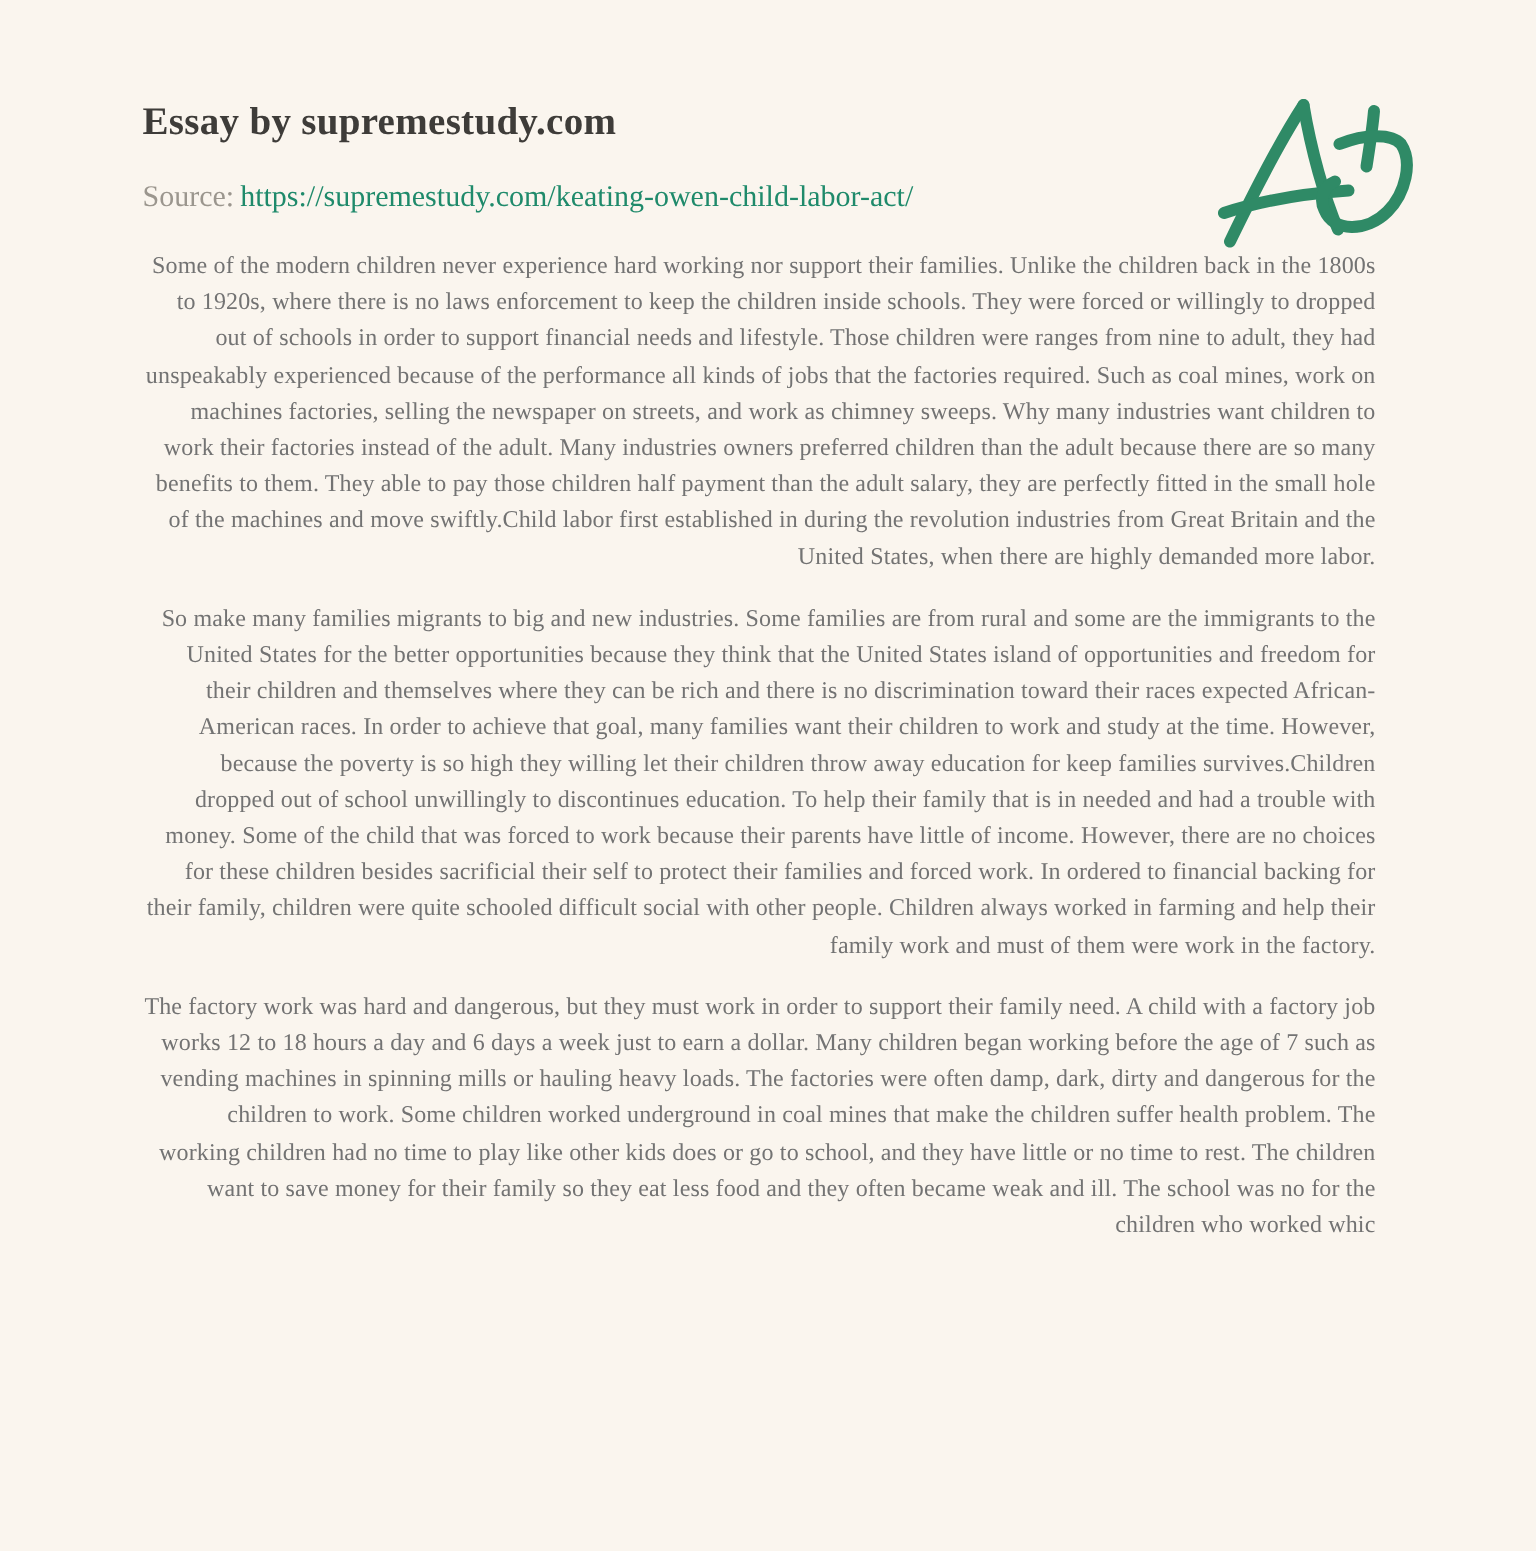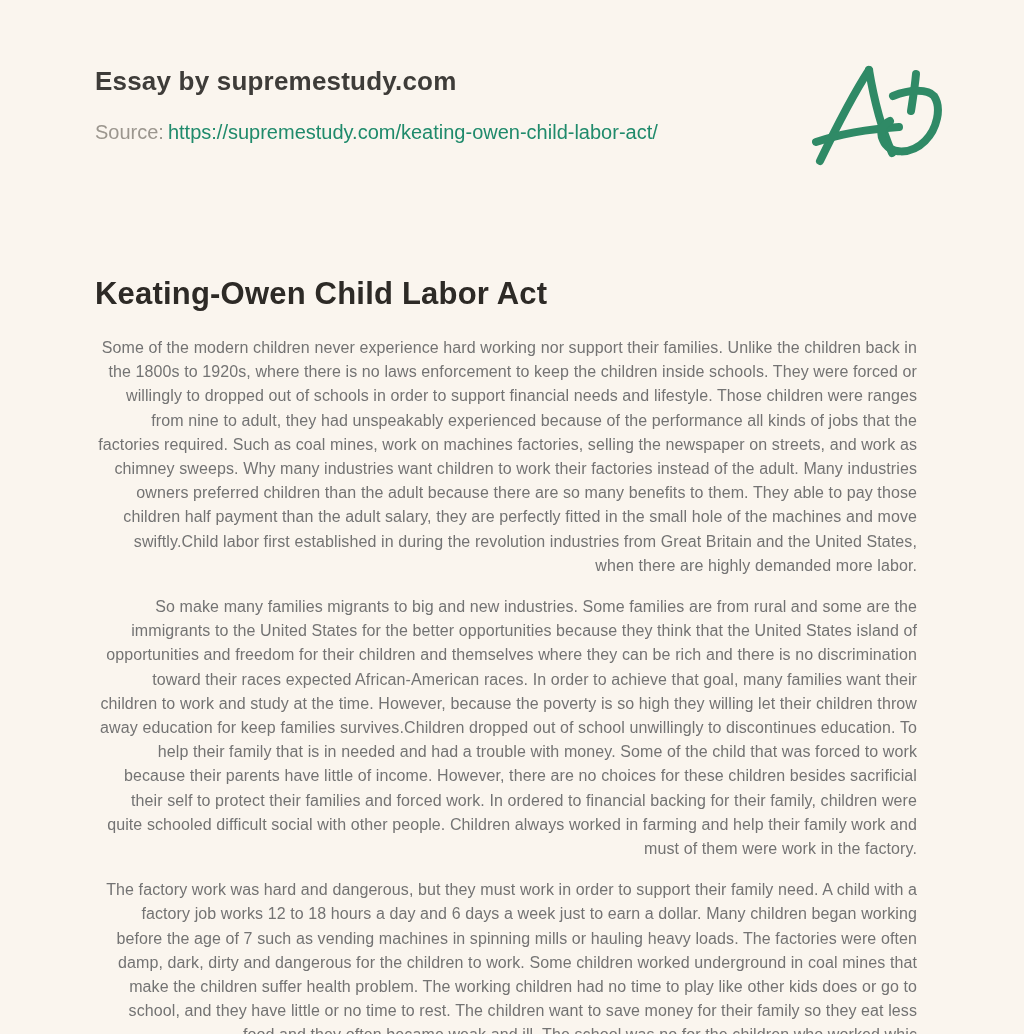--- a/index.html
+++ b/index.html
@@ -12,20 +12,21 @@
     background: #FAF5EE;
     font-family: "Liberation Sans", "DejaVu Sans", sans-serif;
     overflow: hidden;
   }
   .page {
     box-sizing: border-box;
     width: 996px;
     height: 1034px;
     padding: 66px 79px 0 95px;
     position: relative;
+    font-family: Liberation Serif, serif;
   }
   header.doc-header {
     display: flex;
     justify-content: space-between;
     align-items: flex-start;
   }
   .header-left h1 {
     margin: 0 0 24px 0;
     font-size: 26px;
     font-weight: 700;
@@ -90,21 +91,20 @@
 
           <path d="M104 12 C 103 24, 101 36, 99 49"></path>
 
           <path d="M81 34 C 98 27, 116 27, 122 34 C 130 46, 125 67, 113 79 C 99 93, 77 93, 71 78 C 67 70, 71 62, 78 59"></path>
         </g>
       </svg>
     </div>
   </header>
 
   <main>
-    <h2 class="essay-title">Keating-Owen Child Labor Act</h2>
 
     <p class="essay-paragraph">Some of the modern children never experience hard working nor support their families. Unlike the children back in the 1800s to 1920s, where there is no laws enforcement to keep the children inside schools. They were forced or willingly to dropped out of schools in order to support financial needs and lifestyle. Those children were ranges from nine to adult, they had unspeakably experienced because of the performance all kinds of jobs that the factories required. Such as coal mines, work on machines factories, selling the newspaper on streets, and work as chimney sweeps. Why many industries want children to work their factories instead of the adult. Many industries owners preferred children than the adult because there are so many benefits to them. They able to pay those children half payment than the adult salary, they are perfectly fitted in the small hole of the machines and move swiftly.Child labor first established in during the revolution industries from Great Britain and the United States, when there are highly demanded more labor.</p>
 
     <p class="essay-paragraph">So make many families migrants to big and new industries. Some families are from rural and some are the immigrants to the United States for the better opportunities because they think that the United States island of opportunities and freedom for their children and themselves where they can be rich and there is no discrimination toward their races expected African-American races. In order to achieve that goal, many families want their children to work and study at the time. However, because the poverty is so high they willing let their children throw away education for keep families survives.Children dropped out of school unwillingly to discontinues education. To help their family that is in needed and had a trouble with money. Some of the child that was forced to work because their parents have little of income. However, there are no choices for these children besides sacrificial their self to protect their families and forced work. In ordered to financial backing for their family, children were quite schooled difficult social with other people. Children always worked in farming and help their family work and must of them were work in the factory.</p>
 
     <p class="essay-paragraph">The factory work was hard and dangerous, but they must work in order to support their family need. A child with a factory job works 12 to 18 hours a day and 6 days a week just to earn a dollar. Many children began working before the age of 7 such as vending machines in spinning mills or hauling heavy loads. The factories were often damp, dark, dirty and dangerous for the children to work. Some children worked underground in coal mines that make the children suffer health problem. The working children had no time to play like other kids does or go to school, and they have little or no time to rest. The children want to save money for their family so they eat less food and they often became weak and ill. The school was no for the children who worked whic</p>
   </main>
 
 </div>
 

